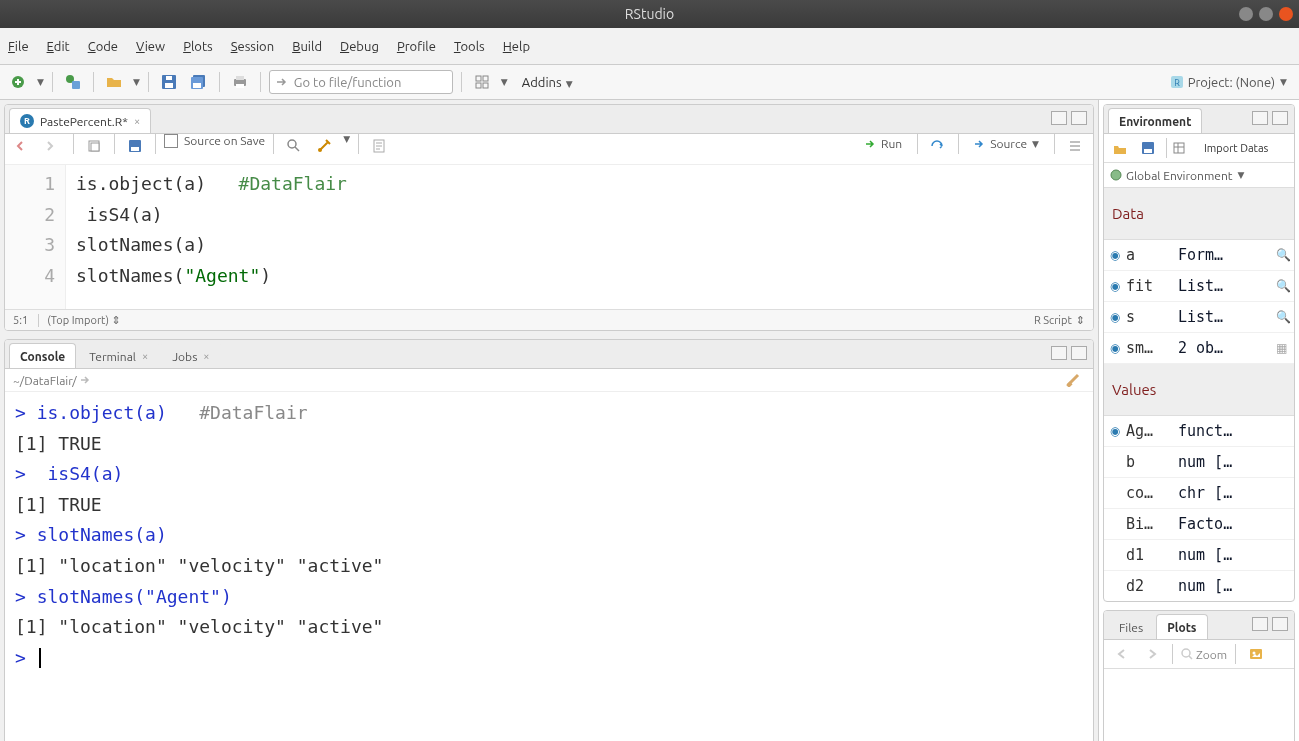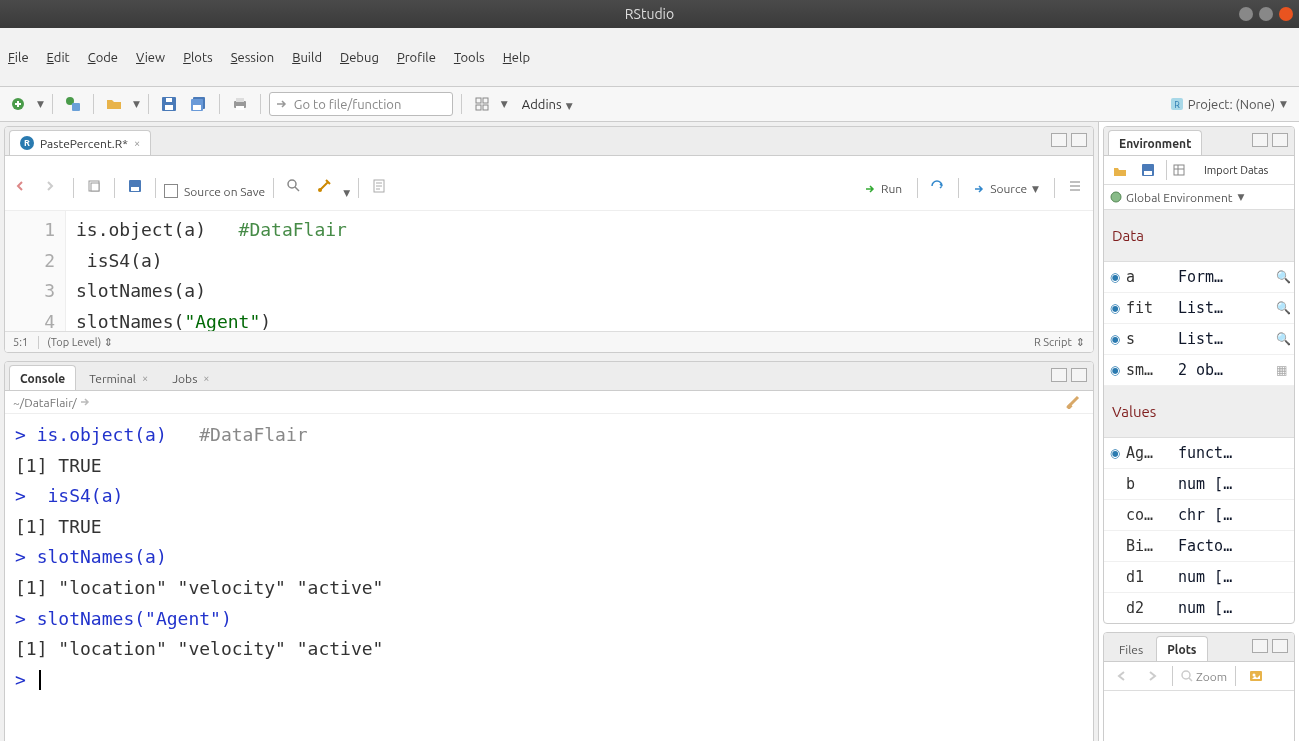--- a/index.html
+++ b/index.html
@@ -3,40 +3,40 @@
 <meta charset="utf-8">
 <style>
 html,body{margin:0;padding:0;font-family:"Ubuntu","DejaVu Sans",sans-serif;font-size:13px;color:#333;background:#f0f0f0;height:100%;overflow:hidden}
 .titlebar{height:28px;background:linear-gradient(#4a4a4a,#3a3a3a);color:#ddd;display:flex;align-items:center;justify-content:center;position:relative}
 .titlebar .title{font-weight:normal;font-size:14px}
 .titlebar .winbtns{position:absolute;right:6px;display:flex;gap:6px}
 .winbtn{width:14px;height:14px;border-radius:50%;display:inline-block}
 .winbtn.min{background:#888}
 .winbtn.max{background:#888}
 .winbtn.close{background:#e95420}
-.menubar{height:28px;background:#f2f2f2;border-bottom:1px solid #ccc;display:flex;align-items:center;padding:15px 8px;gap:18px}
+.menubar{height:28px;background:#f2f2f2;border-bottom:1px solid #ccc;display:flex;align-items:center;padding:4px 8px;gap:18px}
 .menubar span{cursor:pointer}
 .menubar u{text-decoration:underline}
 .toolbar{height:34px;background:#f7f7f7;border-bottom:1px solid #ccc;display:flex;align-items:center;padding:0 6px;gap:6px}
 .tbbtn{width:22px;height:22px;display:inline-flex;align-items:center;justify-content:center;border:1px solid transparent;border-radius:3px;cursor:pointer}
 .sep{width:1px;height:20px;background:#ccc;margin:0 2px}
 .goto{width:170px;height:22px;border:1px solid #bbb;border-radius:3px;background:#fff;display:flex;align-items:center;padding:0 6px;color:#888;gap:6px}
 .spacer{flex:1}
 .project{color:#555;display:flex;align-items:center;gap:4px;cursor:pointer;padding-right:6px}
 .workspace{display:flex;height:calc(100vh - 28px - 28px - 34px)}
 .col-left{flex:1;display:flex;flex-direction:column;min-width:0;border-right:1px solid #ccc}
 .col-right{width:200px;display:flex;flex-direction:column;background:#fff}
 .pane{display:flex;flex-direction:column;background:#fff;border:1px solid #ccc;border-radius:4px;margin:4px;overflow:hidden}
 .pane-tabs{height:28px;background:#ededed;border-bottom:1px solid #ccc;display:flex;align-items:flex-end;padding:0 4px;position:relative}
 .tab{height:24px;padding:0 10px;display:flex;align-items:center;gap:6px;border:1px solid #ccc;border-bottom:none;background:#fff;border-radius:4px 4px 0 0;margin-right:2px;cursor:pointer;font-size:12px}
 .tab.inactive{background:#ededed;border-color:transparent;color:#555}
 .tab .x{color:#999;font-size:11px;cursor:pointer}
 .wincollapse{position:absolute;right:6px;top:6px;display:flex;gap:4px}
 .wincollapse span{width:14px;height:12px;border:1px solid #aaa;display:inline-block;cursor:pointer;background:#f5f5f5}
-.pane-toolbar{height:30px;border-bottom:1px solid #eee;display:flex;align-items:flex-end;padding:12px 6px;gap:6px;font-size:12px;color:#555}
+.pane-toolbar{height:30px;border-bottom:1px solid #eee;display:flex;align-items:flex-start;padding:0 6px;gap:6px;font-size:12px;color:#555}
 .pane-toolbar .chk{width:12px;height:12px;border:1px solid #888;display:inline-block}
 .editor{flex:1;display:flex;font-family:"DejaVu Sans Mono","Consolas",monospace;font-size:18px;overflow:auto;position:relative}
 .gutter{width:50px;background:#fafafa;border-right:1px solid #eee;text-align:right;padding:4px 10px 4px 0;color:#aaa;line-height:1.7}
 .codearea{padding:4px 10px;line-height:1.7;white-space:pre}
 .tok-fn{color:#333}
 .tok-comment{color:#468b47}
 .tok-str{color:#036a07}
 .statusbar{height:20px;border-top:1px solid #ddd;background:#f7f7f7;display:flex;align-items:center;font-size:11px;color:#666;padding:0 8px;gap:10px}
 .console-path{height:22px;display:flex;align-items:center;padding:0 8px;color:#777;font-size:12px;border-bottom:1px solid #eee}
 .console-out{flex:1;font-family:"DejaVu Sans Mono","Consolas",monospace;font-size:18px;line-height:1.7;padding:6px 10px;overflow:auto;white-space:pre}
@@ -256,21 +256,21 @@
         <div class="gutter" id="gutter">
             <div>1</div>
             <div>2</div>
             <div>3</div>
             <div>4</div>
           </div>
         <div class="codearea" id="codearea"><div><span class="tok-fn">is.object(a)</span>   <span class="tok-comment">#DataFlair</span></div><div><span class="tok-fn"> isS4(a)</span></div><div><span class="tok-fn">slotNames(a)</span></div><div><span class="tok-fn">slotNames(<span class="tok-str">"Agent"</span>)</span></div></div>
       </div>
       <div class="statusbar">
         <span>5:1</span>
-        <span style="border-left:1px solid #ccc;padding-left:8px;cursor:pointer"><span>(Top Level)</span> ⇕</span>
+        <span style="border-left:1px solid #ccc;padding-left:8px;cursor:pointer"><span>(Top Import)</span> ⇕</span>
         <span class="right"><span>R Script</span> ⇕</span>
       </div>
     </div>
 
     <div class="pane" style="flex:1">
       <div class="pane-tabs">
         <div class="tab">
             <b>Console</b>
           </div>
         <div class="tab inactive">

